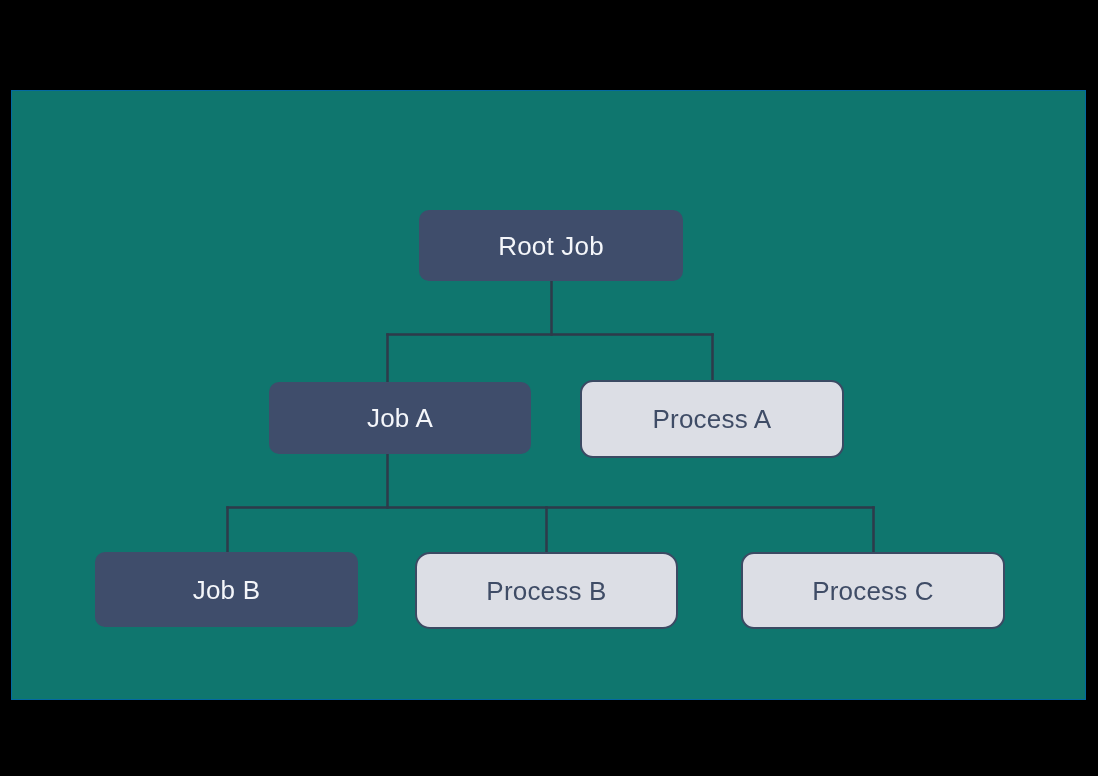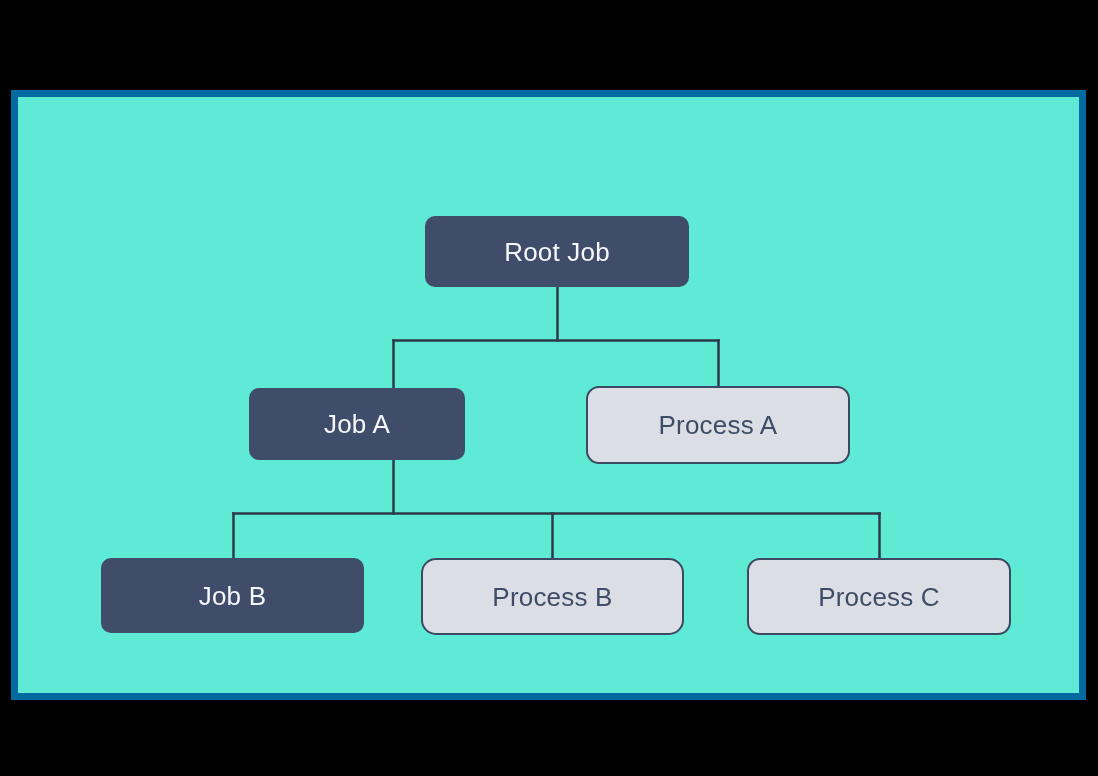--- a/index.html
+++ b/index.html
@@ -18,22 +18,22 @@
     width: 1098px;
     height: 776px;
     background: #000000;
   }
   #panel {
     position: absolute;
     left: 11px;
     top: 90px;
     width: 1075px;
     height: 610px;
-    background: #5eead4;
-    border: 7px solid #0369a1;
+    background: #0f766e;
+    border: 1px solid #0369a1;
     box-sizing: border-box;
   }
   #graph {
     position: absolute;
     left: 0;
     top: 0;
     width: 1075px;
     height: 610px;
   }
   .node {
@@ -90,21 +90,21 @@
         <path d="M 215.5 416.5 L 215.5 461.5"></path>
         <path d="M 534.5 416.5 L 534.5 461.5"></path>
         <path d="M 861.5 416.5 L 861.5 461.5"></path>
       </g>
     </svg>
 
     <div class="node node-job" style="left:407px; top:119px; width:264px; height:71px;">
       <span class="node-label">Root Job</span>
     </div>
 
-    <div class="node node-job" style="left:231px; top:291px; width:216px; height:72px;">
+    <div class="node node-job" style="left:257px; top:291px; width:262px; height:72px;">
       <span class="node-label">Job A</span>
     </div>
 
     <div class="node node-job" style="left:83px; top:461px; width:263px; height:75px;">
       <span class="node-label">Job B</span>
     </div>
 
     <div class="node node-process" style="left:568px; top:289px; width:264px; height:78px;">
       <span class="node-label">Process A</span>
     </div>

